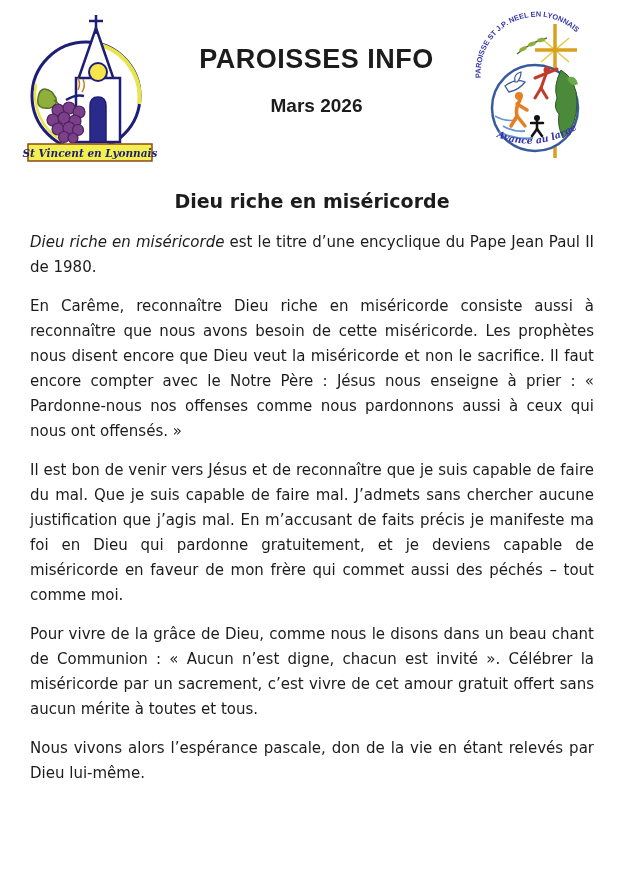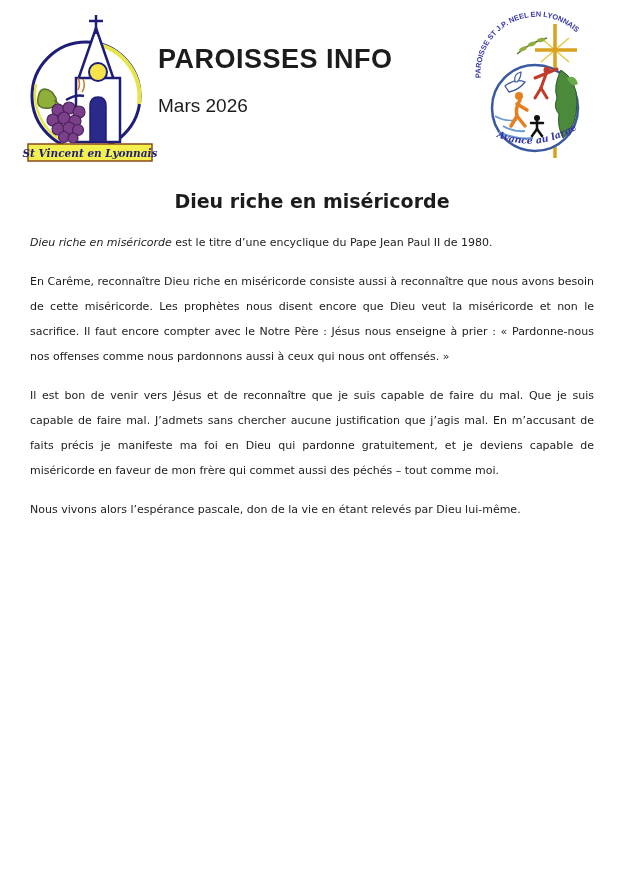--- a/index.html
+++ b/index.html
@@ -28,51 +28,51 @@
   .logo-left {
     width: 136px;
     flex: 0 0 136px;
   }
   .logo-right {
     width: 122px;
     flex: 0 0 122px;
   }
   .header-center {
     flex: 1;
-    text-align: left;
+    text-align: center;
     padding-top: 36px;
   }
   .masthead {
     font-family: "Liberation Sans", sans-serif;
     font-weight: bold;
     font-size: 27px;
     letter-spacing: 0.5px;
     color: #1c1c1c;
   }
   .issue-date {
     font-family: "Liberation Sans", sans-serif;
-    font-weight: normal;
+    font-weight: bold;
     font-size: 19px;
     margin-top: 20px;
     color: #1c1c1c;
   }
   
   .article {
     margin-top: 18px;
     padding: 0 3px 0 8px;
   }
   .article-title {
     text-align: center;
     font-size: 19px;
     font-weight: bold;
     margin: 10px 0 18px 0;
     color: #1c1c1c;
   }
   .article p {
-    font-size: 11px;
+    font-size: 15px;
     line-height: 25px;
     text-align: justify;
     margin: 0 0 14px 0;
   }
   .italic { font-style: italic; }
 </style>
 </head>
 <body>
 
 <div class="page">
@@ -202,17 +202,18 @@
     </div>
   </div>
 
   <div class="article">
     <div class="article-title">Dieu riche en miséricorde</div>
 
     <p><span class="italic">Dieu riche en miséricorde</span><span> est le titre d’une encyclique du Pape Jean Paul II de 1980.</span></p>
 
     <p>En Carême, reconnaître Dieu riche en miséricorde consiste aussi à reconnaître que nous avons besoin de cette miséricorde. Les prophètes nous disent encore que Dieu veut la miséricorde et non le sacrifice. Il faut encore compter avec le Notre Père : Jésus nous enseigne à prier : « Pardonne-nous nos offenses comme nous pardonnons aussi à ceux qui nous ont offensés. »</p>
     <p>Il est bon de venir vers Jésus et de reconnaître que je suis capable de faire du mal. Que je suis capable de faire mal. J’admets sans chercher aucune justification que j’agis mal. En m’accusant de faits précis je manifeste ma foi en Dieu qui pardonne gratuitement, et je deviens capable de miséricorde en faveur de mon frère qui commet aussi des péchés – tout comme moi.</p>
+    <p>Pour vivre de la grâce de Dieu, comme nous le disons dans un beau chant de Communion : « Aucun n’est digne, chacun est invité ». Célébrer la miséricorde par un sacrement, c’est vivre de cet amour gratuit offert sans aucun mérite à toutes et tous.</p>
     <p>Nous vivons alors l’espérance pascale, don de la vie en étant relevés par Dieu lui-même.</p>
 
   </div>
 
 </div>
 
 </body></html>

